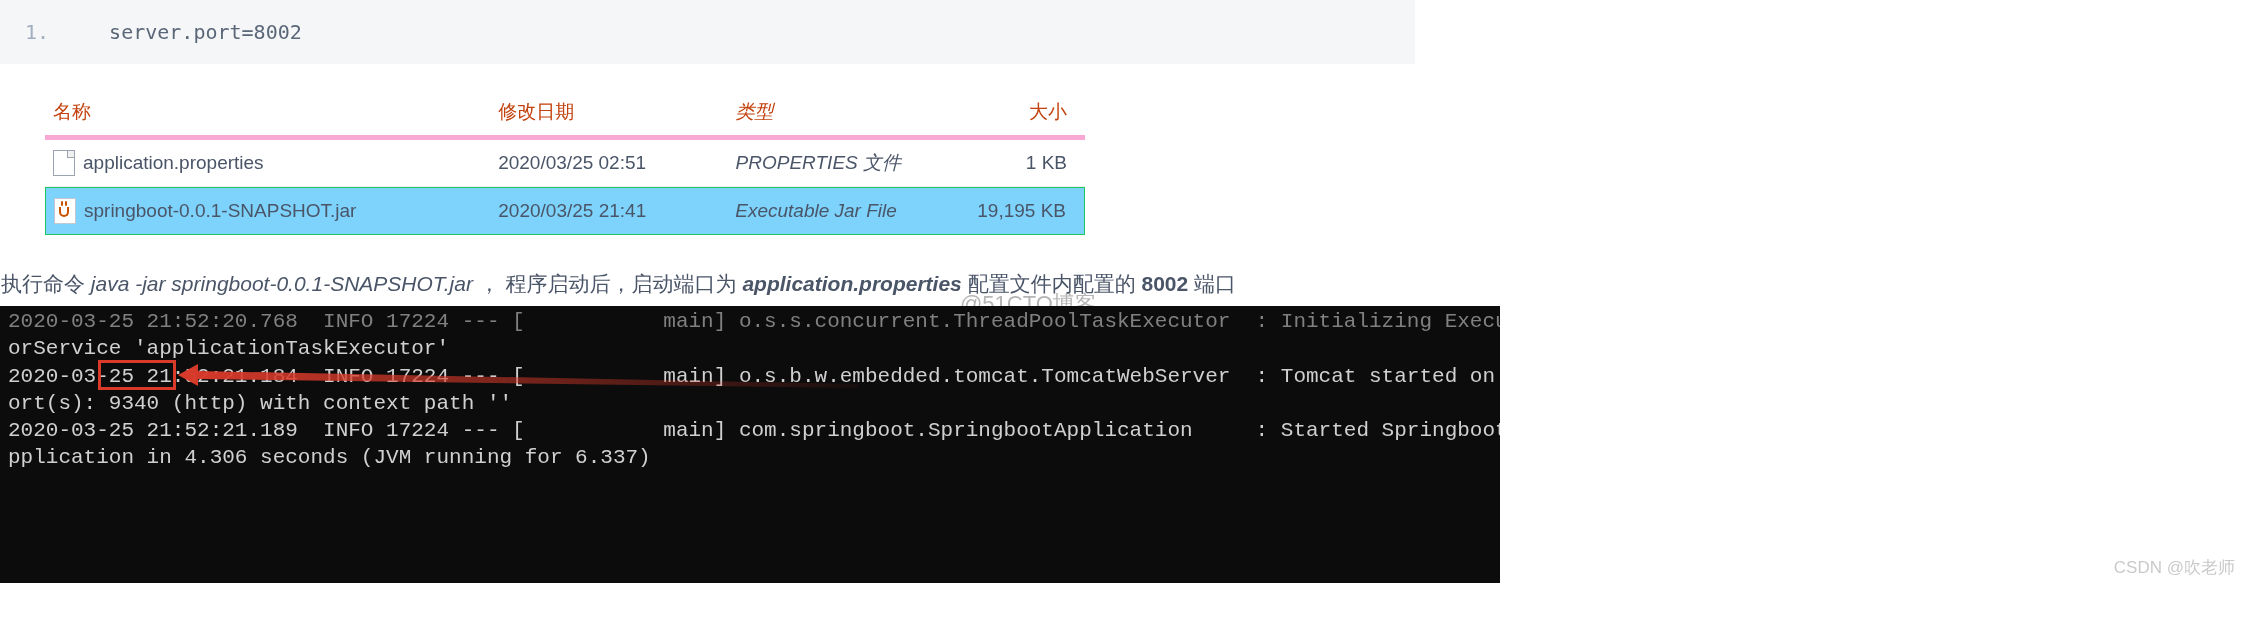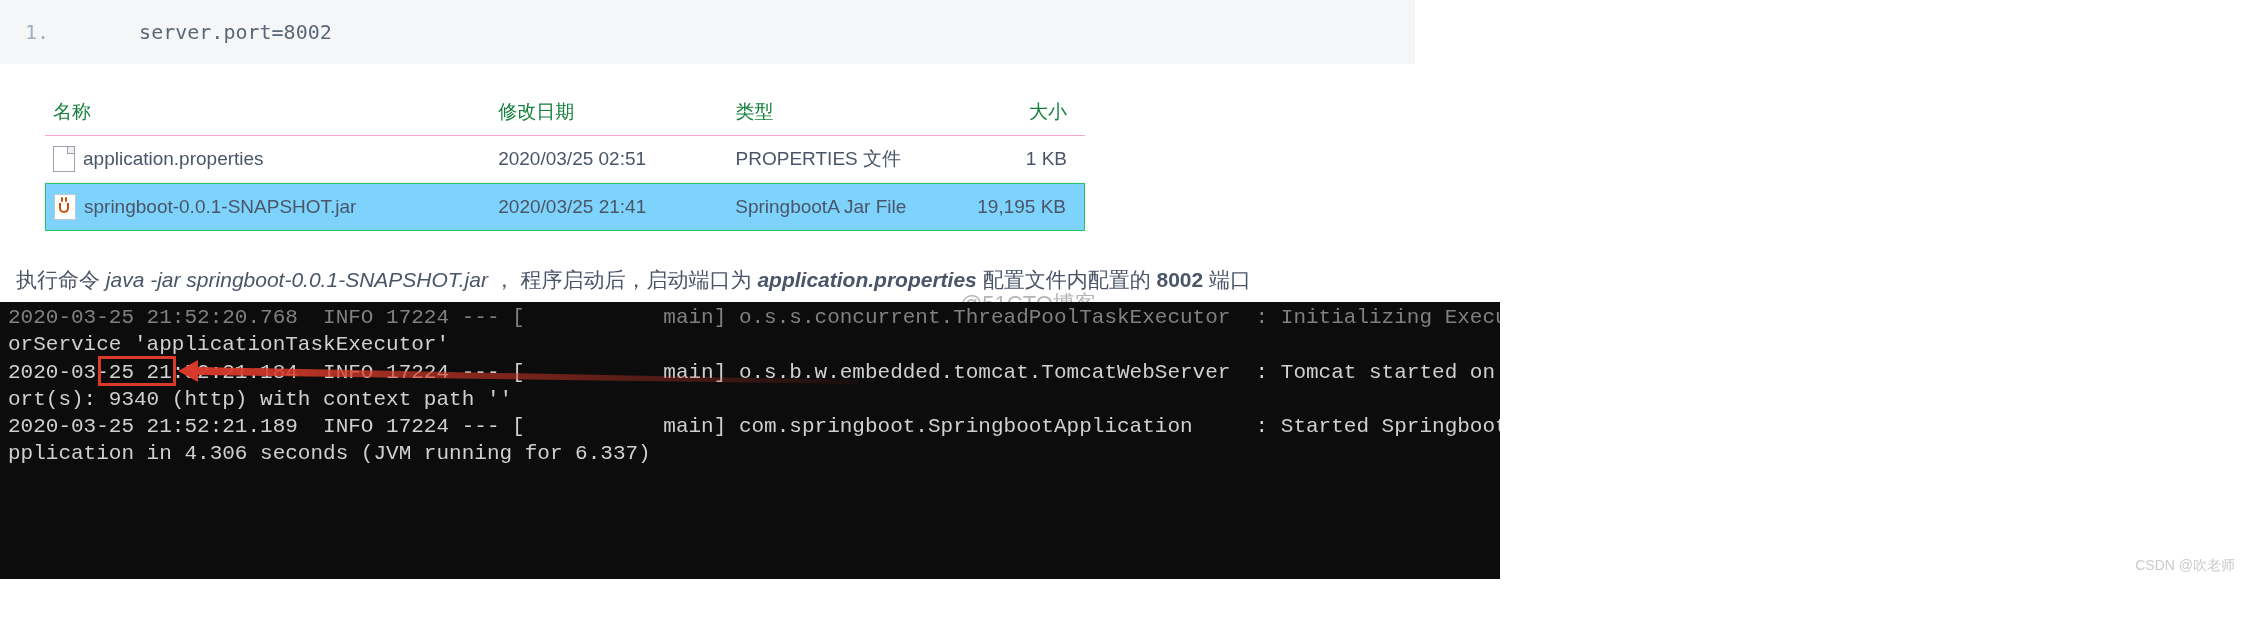--- a/index.html
+++ b/index.html
@@ -19,36 +19,35 @@
     width: 1415px;
   }
   .line-number {
     color: #a0aec0;
     margin-right: 60px;
     font-family: Consolas, monospace;
   }
   .code-text {
     font-family: Consolas, monospace;
     color: #5a6778;
-    margin-left: 30px;
   }
   .file-table {
     margin-left: 45px;
     width: 1040px;
     font-size: 19px;
   }
   .file-header {
     display: flex;
     padding: 10px 8px;
-    border-bottom: 1px solid #f9a8d4;
-    color: #15803d;
+    border-bottom: 5px solid #f9a8d4;
+    color: #c2410c;
   }
   .col-name { width: 450px; }
   .col-date { width: 240px; }
-  .col-type { width: 215px; }
+  .col-type { width: 215px; font-style: italic; }
   .col-size { width: 130px; text-align: right; padding-right: 10px; }
   .file-row {
     display: flex;
     align-items: center;
     padding: 10px 8px;
     border-bottom: 1px solid #f0f2f5;
   }
   .file-row.selected {
     background: #7dd3fc;
     border: 1px solid #22c55e;
@@ -100,26 +99,26 @@
     color: rgba(120,120,120,0.55);
     font-size: 22px;
     pointer-events: none;
   }
   .watermark.w1 { left: 960px; top: 200px; }
   .csdn-watermark {
     position: absolute;
     right: 15px;
     bottom: 4px;
     color: rgba(120,120,120,0.4);
-    font-size: 14px;
+    font-size: 17px;
     pointer-events: none;
   }
   .description {
     margin-top: 35px;
-    margin-left: 16px;
+    margin-left: 1px;
     margin-bottom: 8px;
     color: #4a5568;
     font-size: 21px;
   }
   .description .italic { font-style: italic; }
   .description .bold { font-weight: bold; }
   .console {
     background: #0c0c0c;
     color: #d0d0d0;
     font-family: Consolas, "Courier New", monospace;
@@ -182,21 +181,21 @@
 
       <div class="file-row selected">
         <div class="col-name">
           <span class="file-icon icon-jar">
               <span class="cup"></span>
               <span class="steam"></span>
             </span>
           <span class="val">springboot-0.0.1-SNAPSHOT.jar</span>
         </div>
         <div class="col-date val">2020/03/25 21:41</div>
-        <div class="col-type val">SpringbootA Jar File</div>
+        <div class="col-type val">Executable Jar File</div>
         <div class="col-size val">19,195 KB</div>
       </div>
     </div>
     <div class="watermark w1">@51CTO博客</div>
   </div>
 
   <div class="description">
     <span>执行命令  </span><span class="italic">java -jar springboot-0.0.1-SNAPSHOT.jar</span><span>  ， 程序启动后，启动端口为 </span><span class="italic bold">application.properties</span><span> 配置文件内配置的 </span><span class="bold">8002</span><span> 端口</span>
   </div>
 

